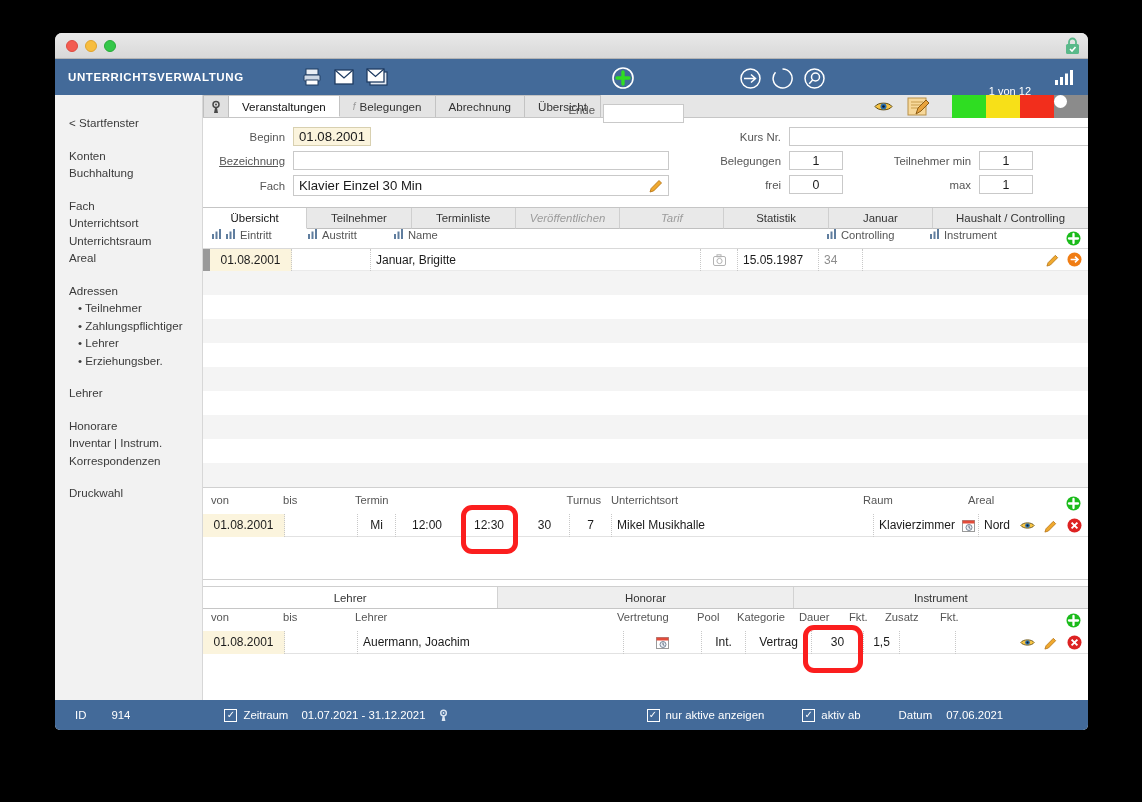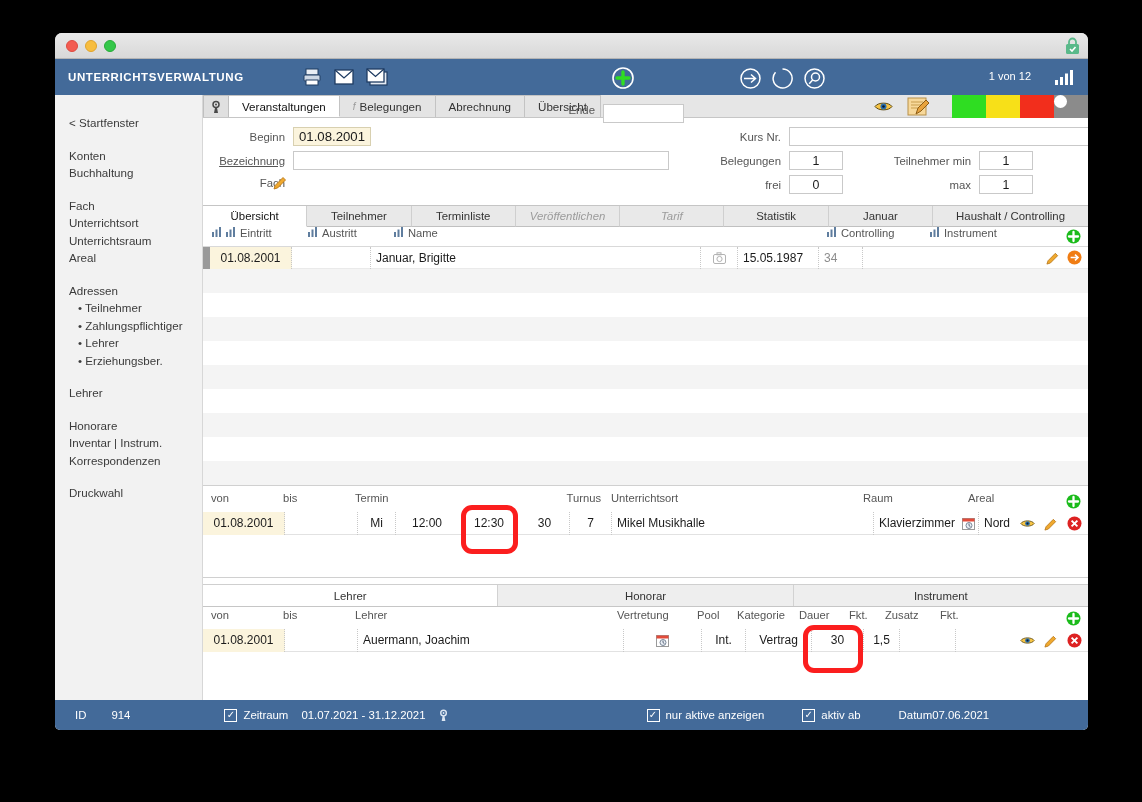--- a/index.html
+++ b/index.html
@@ -35,21 +35,21 @@
     height:36px; background:#436a99; position:relative;
     display:flex; align-items:center;
   }
   .apptitle{
     color:#fff; font-size:11.5px; letter-spacing:.6px;
     font-weight:bold; margin-left:13px; width:190px;
   }
   .hdr-icons{ display:flex; align-items:center; gap:12px; margin-left:44px;}
   .hdr-plus{ position:absolute; left:557px; top:8px;}
   .hdr-nav{ position:absolute; left:685px; top:9px; display:flex; gap:11px;}
-  .pager{ position:absolute; right:57px; top:11px; color:#fff; font-size:11px;}
+  .pager{ position:absolute; right:57px; top:26px; color:#fff; font-size:11px;}
   .bars{ position:absolute; right:14px; top:10px;}
   
   .body{ display:flex; height:calc(697px - 26px - 36px - 30px); }
   .sidebar{
     width:148px; background:#f2f2f2; border-right:1px solid #d7d7d7;
     padding:19px 0 0 14px; font-size:11.6px; color:#3b3b3b;
     flex:0 0 148px;
   }
   .sidebar .item{ line-height:17.5px; cursor:default; }
   .sidebar .gap{ height:15px;}
@@ -292,20 +292,21 @@
             <div class="frow">
               <div class="lbl" style="width:84px;">Beginn</div>
               <div class="inp hl big" style="width:78px;justify-content:center;">01.08.2001</div>
             </div>
             <div class="frow">
               <div class="lbl" style="width:84px;text-decoration:underline;">Bezeichnung</div>
               <div class="inp" style="width:376px;"></div>
             </div>
             <div class="frow">
               <div class="lbl" style="width:84px;">Fach</div>
+              <div class="inp big" style="width:376px;height:21px;">Klavier Einzel 30 Min</div>
               <svg class="pencil" width="15" height="15" viewBox="0 0 15 15">
                 <path d="M1 14l1.2-3.6L10 2.5l2.5 2.5-7.8 7.9z" fill="#f0a92e" stroke="#b8771a" stroke-width=".9"></path>
               </svg>
             </div>
           </div>
 
           <div style="flex:1;padding-left:24px;">
             <div class="frow">
               <div class="lbl" style="width:96px;">Kurs Nr.</div>
               <div class="inp" style="width:300px;"></div>
@@ -577,19 +578,19 @@
         <path d="M6 8.6l-1 5.4h4l-1-5.4" fill="#dce6f2"></path>
     </svg>
 
     <span class="chk" style="margin-left:196px;">✓</span>
     <span>nur aktive anzeigen</span>
 
     <span class="chk" style="margin-left:38px;">✓</span>
     <span>aktiv ab</span>
 
     <span style="margin-left:38px;">Datum</span>
-    <span style="">07.06.2021</span>
+    <span style="margin-left:14px;">07.06.2021</span>
   </div>
 
 </div>
 
 <div class="redbox" style="left:461px;top:505px;width:57px;height:49px;"></div>
 <div class="redbox" style="left:803px;top:625px;width:60px;height:48px;"></div>
 
 </body></html>

